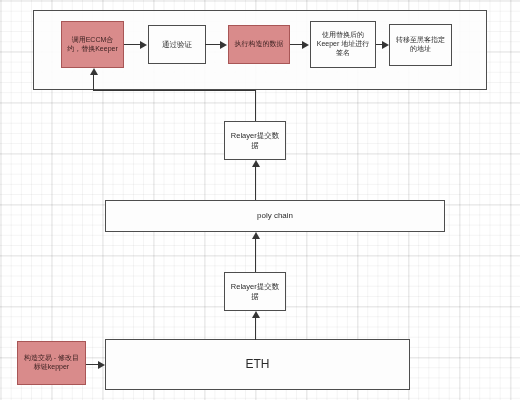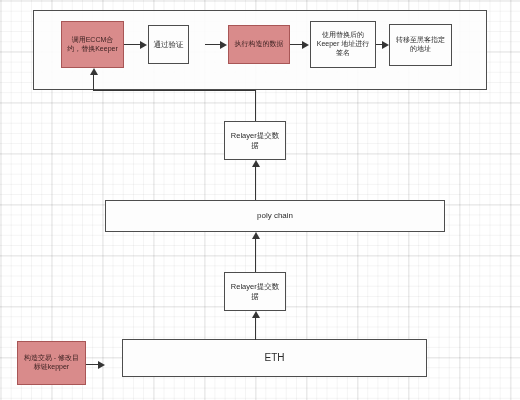--- a/index.html
+++ b/index.html
@@ -82,35 +82,35 @@
 </style>
 </head>
 <body>
 
 <div id="canvas">
 
   <div class="container-box" style="left:33px; top:10px; width:454px; height:80px;"></div>
 
   <div class="node red" style="left:61px; top:21px; width:63px; height:47px; font-size:7px;">调用ECCM合约，替换Keeper</div>
 
-  <div class="node" style="left:148px; top:25px; width:41px; height:39px; font-size:7.5px;">通过验证</div>
+  <div class="node" style="left:148px; top:25px; width:58px; height:39px; font-size:7.5px;">通过验证</div>
 
   <div class="node red" style="left:228px; top:25px; width:62px; height:39px; font-size:7px;">执行构造的数据</div>
 
   <div class="node" style="left:310px; top:21px; width:66px; height:47px; font-size:7px;">使用替换后的Keeper 地址进行签名</div>
 
   <div class="node" style="left:389px; top:24px; width:63px; height:42px; font-size:7px;">转移至黑客指定的地址</div>
 
   <div class="node" style="left:224px; top:121px; width:62px; height:39px; font-size:7.5px;">Relayer提交数据</div>
 
   <div class="node" style="left:105px; top:200px; width:340px; height:32px; font-size:8px;">poly chain</div>
 
   <div class="node" style="left:224px; top:272px; width:62px; height:39px; font-size:7.5px;">Relayer提交数据</div>
 
-  <div class="node" style="left:122px; top:339px; width:305px; height:38px; font-size:10px;">ETH</div>
+  <div class="node" style="left:105px; top:339px; width:305px; height:51px; font-size:12px;">ETH</div>
 
   <div class="node red" style="left:17px; top:341px; width:69px; height:44px; font-size:7px;">构造交易 - 修改目标链kepper</div>
 
   <div class="seg h" style="left:124px; top:44px; width:17px;"></div>
   <div class="arrow right" style="left:140px; top:40.5px;"></div>
 
   <div class="seg h" style="left:205px; top:44px; width:16px;"></div>
   <div class="arrow right" style="left:220px; top:40.5px;"></div>
 
   <div class="seg h" style="left:290px; top:44px; width:13px;"></div>

